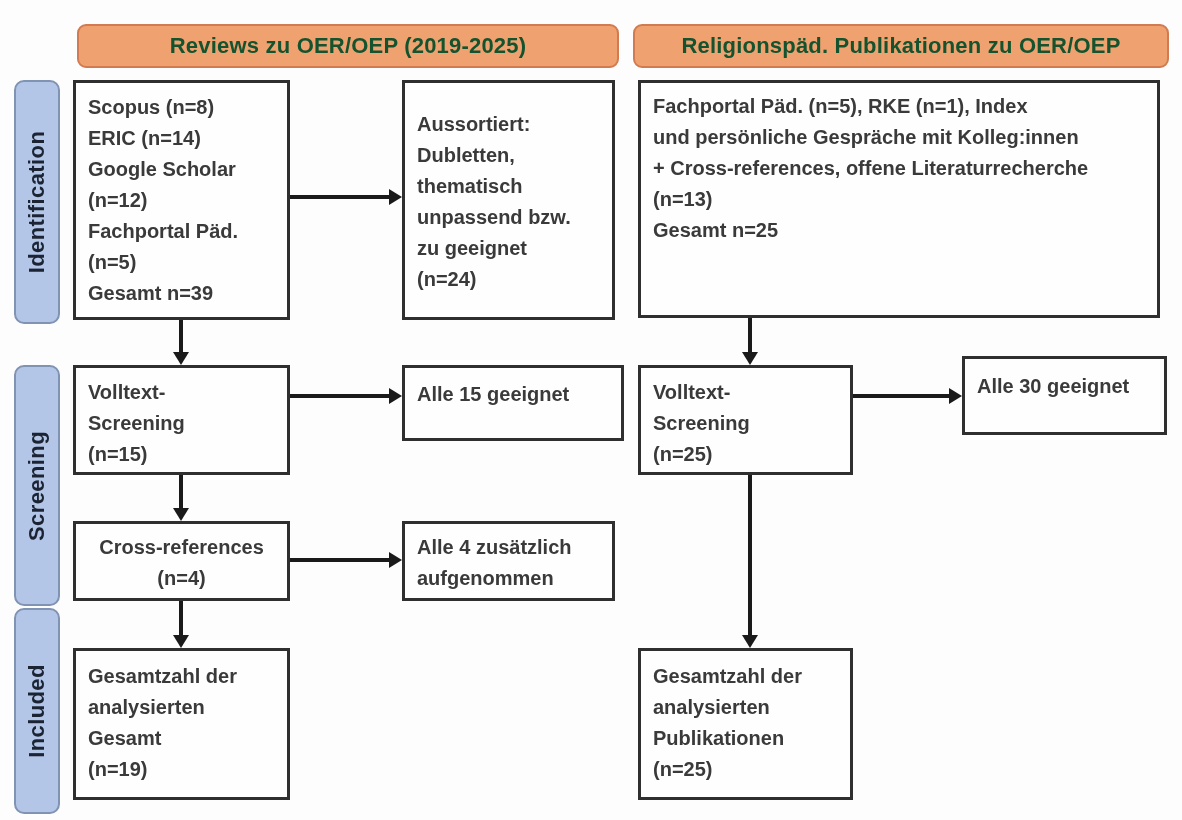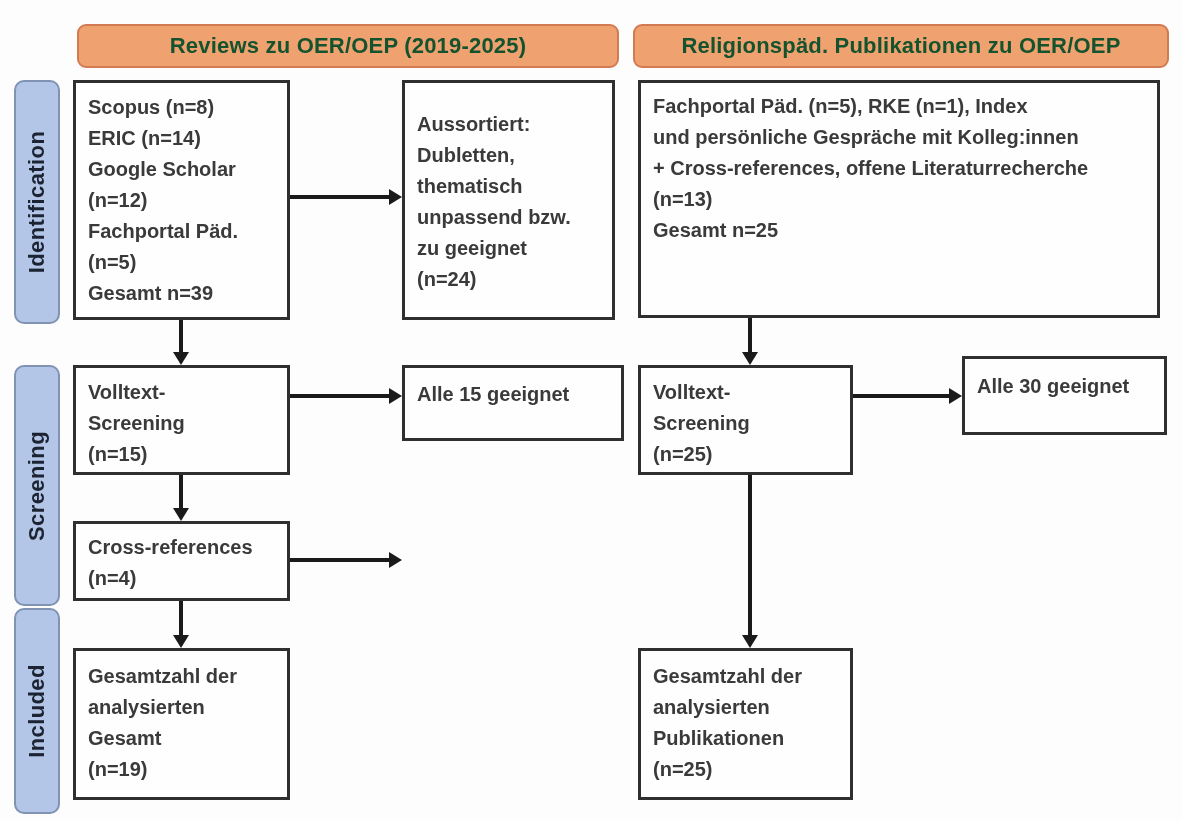--- a/index.html
+++ b/index.html
@@ -103,25 +103,29 @@
   <div class="box" style="left:638px;top:365px;width:215px;height:110px;">
     <span>Volltext-</span>
     <span>Screening</span>
     <span>(n=25)</span>
   </div>
 
   <div class="box" style="left:962px;top:356px;width:205px;height:79px;padding-top:12px;">
     <span>Alle 30 geeignet</span>
   </div>
 
-  <div class="box" style="left:73px;top:521px;width:217px;height:80px;padding-top:8px;">
+  <div class="box" style="left:73px;top:521px;width:217px;height:80px;padding-top:8px;text-align:center;">
     <span>Cross-references</span>
     <span>(n=4)</span>
   </div>
 
+  <div class="box" style="left:402px;top:521px;width:213px;height:80px;padding-top:8px;">
+    <span>Alle 4 zusätzlich</span>
+    <span>aufgenommen</span>
+  </div>
 
   <div class="box" style="left:73px;top:648px;width:217px;height:152px;padding-top:10px;">
     <span>Gesamtzahl der</span>
     <span>analysierten</span>
     <span>Gesamt</span>
     <span>(n=19)</span>
   </div>
 
   <div class="box" style="left:638px;top:648px;width:215px;height:152px;padding-top:10px;">
     <span>Gesamtzahl der</span>

